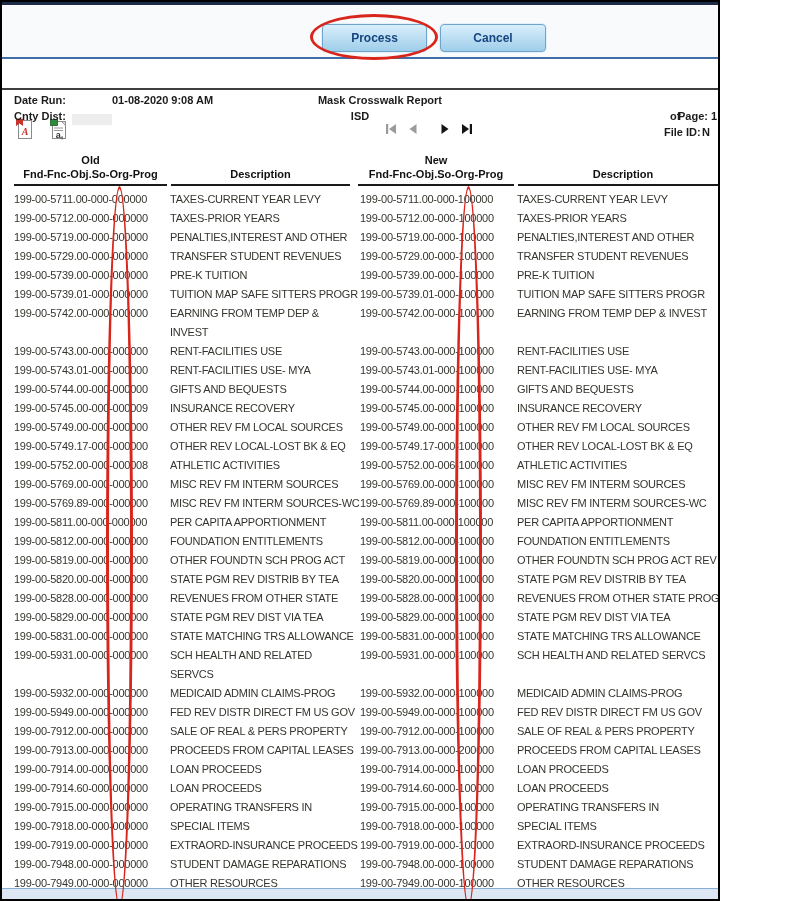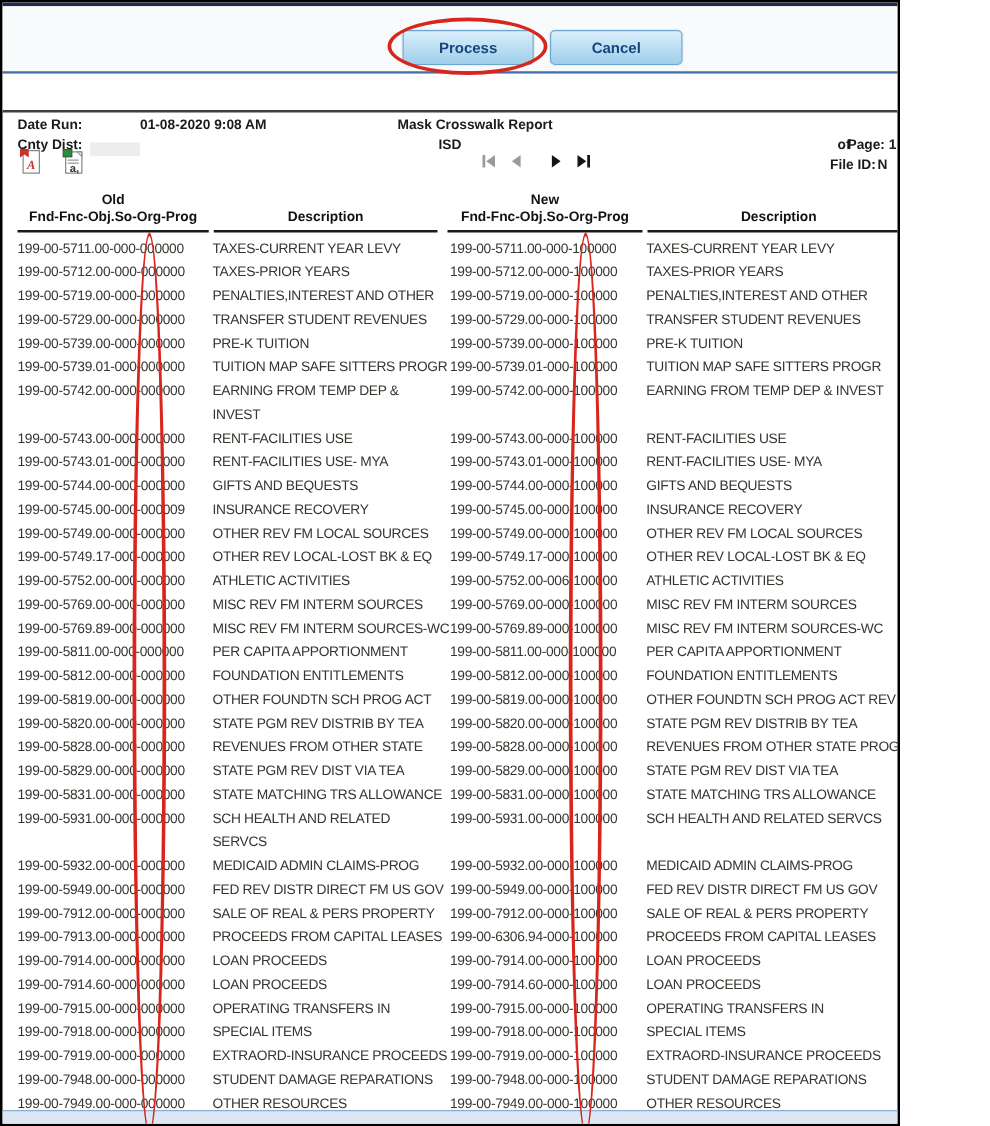--- a/index.html
+++ b/index.html
@@ -205,21 +205,21 @@
         <div class="cell-code">199-00-5749.00-000-000000</div>
         <div class="cell-desc">OTHER REV FM LOCAL SOURCES</div>
         <div class="cell-code">199-00-5749.00-000-100000</div>
         <div class="cell-desc">OTHER REV FM LOCAL SOURCES</div>
 
         <div class="cell-code">199-00-5749.17-000-000000</div>
         <div class="cell-desc">OTHER REV LOCAL-LOST BK &amp; EQ</div>
         <div class="cell-code">199-00-5749.17-000-100000</div>
         <div class="cell-desc">OTHER REV LOCAL-LOST BK &amp; EQ</div>
 
-        <div class="cell-code">199-00-5752.00-000-000000</div>
+        <div class="cell-code">199-00-5752.00-000-000008</div>
         <div class="cell-desc">ATHLETIC ACTIVITIES</div>
         <div class="cell-code">199-00-5752.00-006-100000</div>
         <div class="cell-desc">ATHLETIC ACTIVITIES</div>
 
         <div class="cell-code">199-00-5769.00-000-000000</div>
         <div class="cell-desc">MISC REV FM INTERM SOURCES</div>
         <div class="cell-code">199-00-5769.00-000-100000</div>
         <div class="cell-desc">MISC REV FM INTERM SOURCES</div>
 
         <div class="cell-code">199-00-5769.89-000-000000</div>
@@ -278,21 +278,21 @@
         <div class="cell-code">199-00-5949.00-000-100000</div>
         <div class="cell-desc">FED REV DISTR DIRECT FM US GOV</div>
 
         <div class="cell-code">199-00-7912.00-000-000000</div>
         <div class="cell-desc">SALE OF REAL &amp; PERS PROPERTY</div>
         <div class="cell-code">199-00-7912.00-000-100000</div>
         <div class="cell-desc">SALE OF REAL &amp; PERS PROPERTY</div>
 
         <div class="cell-code">199-00-7913.00-000-000000</div>
         <div class="cell-desc">PROCEEDS FROM CAPITAL LEASES</div>
-        <div class="cell-code">199-00-6306.94-000-100000</div>
+        <div class="cell-code">199-00-7913.00-000-200000</div>
         <div class="cell-desc">PROCEEDS FROM CAPITAL LEASES</div>
 
         <div class="cell-code">199-00-7914.00-000-000000</div>
         <div class="cell-desc">LOAN PROCEEDS</div>
         <div class="cell-code">199-00-7914.00-000-100000</div>
         <div class="cell-desc">LOAN PROCEEDS</div>
 
         <div class="cell-code">199-00-7914.60-000-000000</div>
         <div class="cell-desc">LOAN PROCEEDS</div>
         <div class="cell-code">199-00-7914.60-000-100000</div>

